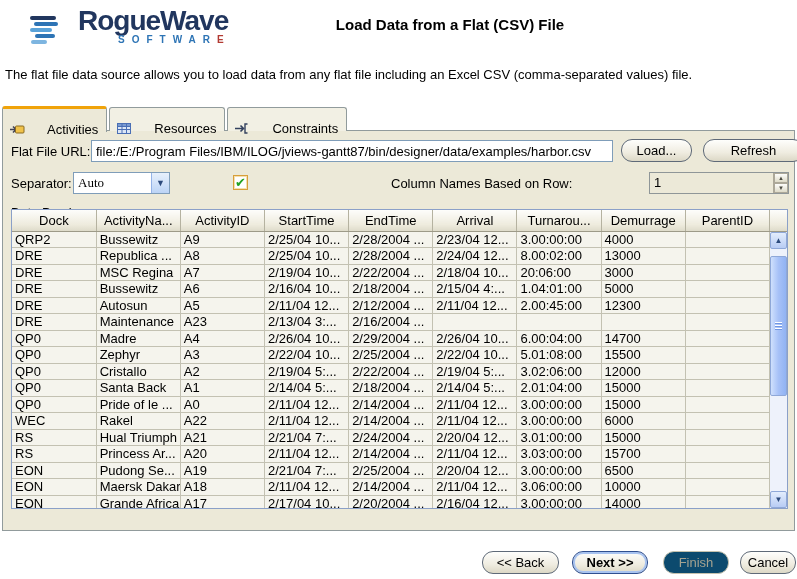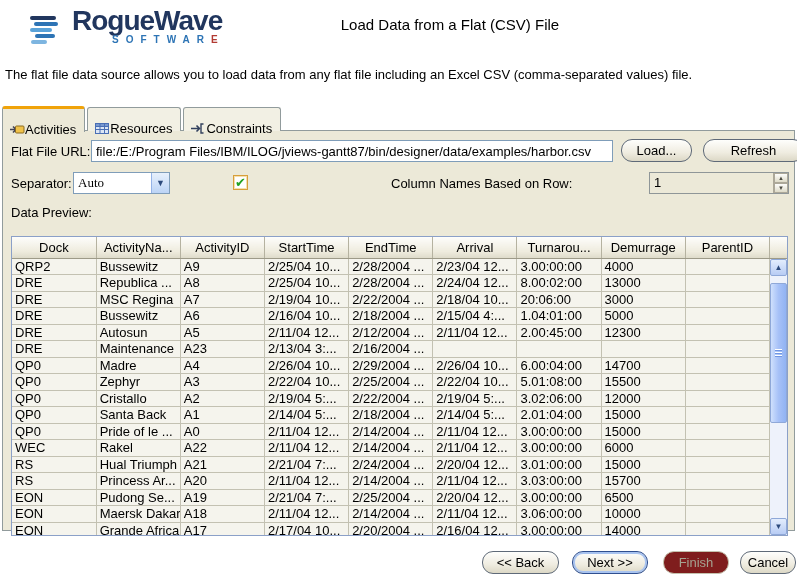--- a/index.html
+++ b/index.html
@@ -4,31 +4,31 @@
 <style>
   * { margin:0; padding:0; box-sizing:border-box; }
   html,body { width:797px; height:579px; }
   body {
     position:relative; background:#ffffff; overflow:hidden;
     font-family:"Liberation Sans","DejaVu Sans",sans-serif; font-size:13px; color:#000;
   }
   
   .logo { position:absolute; left:28px; top:6px; display:flex; align-items:flex-start; }
   .logo svg { margin-top:8px; }
-  .logo-text { display:flex; flex-direction:column; margin-left:6px; }
+  .logo-text { display:flex; flex-direction:column; margin-left:12px; }
   .logo-brand { font-size:28px; font-weight:bold; color:#21365e; letter-spacing:-1px; line-height:30px; }
   .logo-sub { font-size:10px; font-weight:bold; color:#2d74b5; letter-spacing:7px; margin-left:40px; margin-top:-2px; }
   .logo-sub .last { color:#b23a32; }
   .page-title { position:absolute; left:250px; top:16px; width:400px; text-align:center;
-                font-size:15px; font-weight:normal; }
+                font-size:15px; font-weight:bold; }
   .description { position:absolute; left:5px; top:67px; width:780px; }
 
   
   .tabbar { position:absolute; left:2px; top:106px; display:flex; align-items:flex-end; z-index:3; }
-  .tab { display:flex; align-items:center; gap:0; padding:20px 8px 3px 6px; margin-right:2px;
+  .tab { display:flex; align-items:center; gap:22px; padding:20px 8px 3px 6px; margin-right:2px;
          background:#f2f0e4; border:1px solid #919b9c; border-bottom:none;
          border-radius:3px 3px 0 0; height:21px; cursor:default; }
   .tab.selected { height:25px; border-top:3px solid #f0a30a; background:#ece9d8;
                   margin-bottom:-1px; z-index:4; }
   .tab .ticon { width:16px; height:15px; flex:0 0 auto; }
 
   
   .panel { position:absolute; left:2px; top:130px; width:793px; height:401px;
            background:#ece9d8; border:1px solid #919b9c; z-index:2; }
   .lbl { position:absolute; white-space:nowrap; }
@@ -46,21 +46,21 @@
               border:1px solid #d79f3a; box-shadow:inset 0 0 0 1px #f6dfae;
               display:flex; align-items:center; justify-content:center;
               color:#21a121; font-size:13px; font-weight:bold; line-height:13px; }
   .spinner { position:absolute; background:#ece9d8; border:1px solid #8f9698; display:flex; }
   .spinner .spinval { flex:1; padding:2px 4px; }
   .spinner .spinbtns { width:15px; display:flex; flex-direction:column; border-left:1px solid #aca899; }
   .spinner .sb { flex:1; background:linear-gradient(#fdfdfb,#dedbc8); border:1px solid #aca899;
                  font-size:6px; color:#4a4a42; display:flex; align-items:center; justify-content:center; }
 
   
-  .tablewrap { position:absolute; left:8px; top:105px; width:777px; height:300px;
+  .tablewrap { position:absolute; left:8px; top:78px; width:777px; height:300px;
                background:#f5f4ed; border:1px solid #8ba0c8; overflow:hidden; }
   table.preview { border-collapse:collapse; table-layout:fixed; width:758px; }
   table.preview th { height:21px; font-weight:normal; text-align:center;
        background:linear-gradient(#fdfdfb,#eeebdd 70%,#dedbca);
        border-right:1px solid #b5b2a0; border-bottom:1px solid #9d9a88;
        white-space:nowrap; overflow:hidden; padding:0 2px; }
   table.preview td { height:16.5px; border-right:1px solid #c3c1b2; border-bottom:1px solid #c3c1b2;
        padding:0 3px; white-space:nowrap; overflow:hidden; }
   .hdr-corner { position:absolute; right:0; top:0; width:17px; height:22px;
        background:linear-gradient(#fdfdfb,#eeebdd 70%,#dedbca); border-bottom:1px solid #9d9a88; }
@@ -71,22 +71,22 @@
           color:#2c4a7c; font-size:8px; display:flex; align-items:center; justify-content:center; }
   .sbtn.up { top:0; } .sbtn.down { bottom:0; }
   .sthumb { position:absolute; left:0; top:24px; width:17px; height:140px;
             background:linear-gradient(90deg,#cfe0fd,#a7c1f7 50%,#91b3f3); border:1px solid #8fa8d8;
             border-radius:2px; }
   .sthumb .grip { position:absolute; left:4px; right:4px; top:50%; margin-top:-4px; height:8px;
             background:repeating-linear-gradient(#fff 0 1px,#6f96e3 1px 2px, transparent 2px 3px); }
 
   
   .footbtn { position:absolute; top:551px; height:23px; }
-  .xpbtn.focusdefault { border:1px solid #2f4f8f; box-shadow:inset 0 0 0 2px #a8c3f0; }
-  .xpbtn.disabled { background:#7f1d1d; border:1px solid #c5c2ae; color:#a5a391; }
+  .xpbtn.focusdefault { border:1px solid #2f4f8f; box-shadow:inset 0 0 0 2px #a8c3f0;font-weight:bold; }
+  .xpbtn.disabled { background:#0c4a6e; border:1px solid #c5c2ae; color:#a5a391; }
 </style>
 </head>
 <body>
 
 <div class="logo">
   <svg class="wave" width="38" height="36" viewBox="0 0 38 36">
     <rect x="2" y="2" width="26" height="4" rx="2" fill="#21365e"></rect>
     <rect x="6" y="8" width="24" height="4" rx="2" fill="#2d74b5"></rect>
     <rect x="2" y="14" width="22" height="4" rx="2" fill="#5aa2d8"></rect>
     <rect x="7" y="20" width="20" height="4" rx="2" fill="#2d74b5"></rect>

